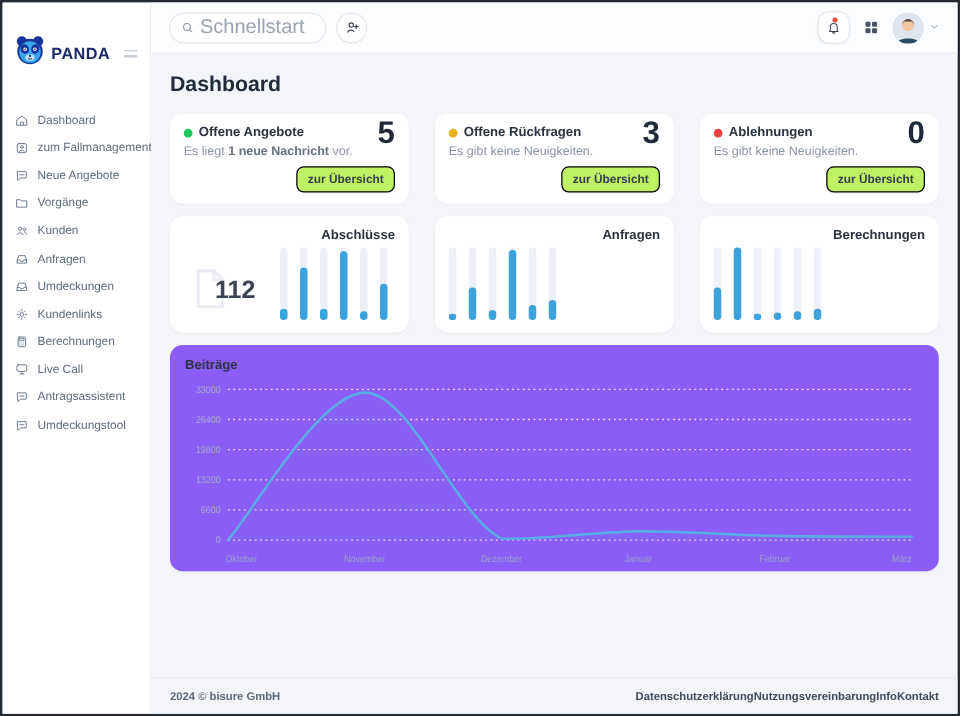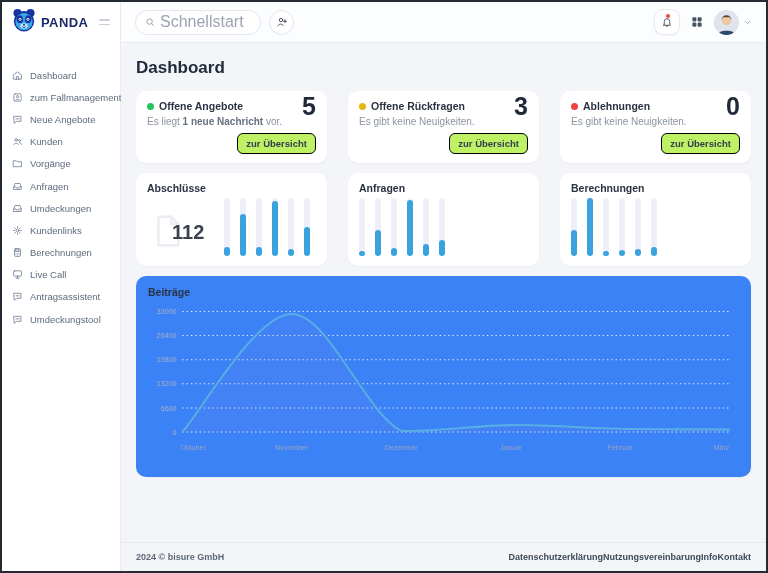--- a/index.html
+++ b/index.html
@@ -1,21 +1,21 @@
 <!DOCTYPE html>
 <html><head>
 <meta charset="utf-8">
 <style>
   * { box-sizing: border-box; margin: 0; padding: 0; }
   html,body { width:768px; height:573px; }
   body { font-family:"Liberation Sans", sans-serif; background:#fff; }
   .window { width:768px; height:573px; border:2px solid #252b33; display:flex; background:#fff; overflow:hidden; }
 
   
-  .sidebar { width:119px; flex-shrink:0; background:#fff; border-right:1px solid #e9ebf0; padding-top:5px; }
+  .sidebar { width:119px; flex-shrink:0; background:#fff; border-right:1px solid #e9ebf0; padding-top:25px; }
   .logo-row { display:flex; align-items:center; gap:4px; padding:0 8px 0 9px; }
   .brand-text { font-size:13px; font-weight:bold; color:#1c2a66; letter-spacing:.4px; }
   .menu-toggle { margin-left:auto; display:flex; flex-direction:column; gap:3px; cursor:pointer; padding:2px; }
   .menu-toggle i { display:block; width:11px; height:1.5px; background:#c9cfd9; border-radius:1px; }
   .nav { margin-top:27px; display:flex; flex-direction:column; }
   .nav-item { display:flex; align-items:center; gap:7px; padding:5.6px 10px; font-size:9.5px; color:#5d6b7c; cursor:pointer; white-space:nowrap; }
   .nav-item svg { width:11px; height:11px; stroke:#6b7890; fill:none; stroke-width:1.7; stroke-linecap:round; stroke-linejoin:round; flex-shrink:0; }
 
   
   .main { flex:1; display:flex; flex-direction:column; background:#f3f5f8; min-width:0; }
@@ -44,32 +44,32 @@
   .stat-card { background:#fff; border-radius:10px; padding:9px 11px 9px; position:relative; box-shadow:0 1px 2px rgba(30,40,60,.04); }
   .stat-head { display:flex; align-items:center; gap:5px; }
   .dot { width:7px; height:7px; border-radius:50%; flex-shrink:0; }
   .stat-title { font-size:10.5px; font-weight:bold; color:#2a3342; }
   .stat-value { position:absolute; top:1px; right:11px; font-size:25px; font-weight:bold; color:#1f2937; }
   .stat-sub { font-size:10px; color:#8b94a3; margin-top:4px; }
   .stat-sub b { color:#66707f; }
   .stat-btn-row { display:flex; justify-content:flex-end; margin-top:6px; }
   .stat-btn { font-size:9.5px; font-weight:bold; color:#333d4d; background:#bef264; border:1px solid #000000; border-radius:6px; padding:4px 8px; cursor:pointer; font-family:"Liberation Sans",sans-serif; box-shadow:0 1px 1px rgba(0,0,0,.03); }
 
-  .mini-card { background:#fff; border-radius:10px; padding:9px 11px 10px; height:93px; display:flex; flex-direction:column; box-shadow:0 1px 2px rgba(30,40,60,.04); }
+  .mini-card { background:#fff; border-radius:10px; padding:9px 11px 10px; height:93px; display:flex; flex-direction:column; box-shadow:0 1px 2px rgba(30,40,60,.04);text-align:right; }
   .mini-title { font-size:10.5px; font-weight:bold; color:#2a3342; }
   .mini-body { flex:1; display:flex; align-items:flex-end; justify-content:space-between; }
   .mini-value-wrap { position:relative; height:48px; width:62px; display:flex; align-items:center; }
   .ghost-icon { position:absolute; left:2px; top:4px; }
   .ghost-icon svg { width:38px; height:38px; stroke:#eaedf3; fill:none; stroke-width:1.6; stroke-linecap:round; stroke-linejoin:round; }
   .mini-value { position:relative; font-size:20px; font-weight:bold; color:#3a4251; margin-left:25px; }
   .mini-bars { display:flex; gap:10px; align-items:flex-end; height:58px; padding-right:6px; }
   .bar-track { width:6px; height:58px; background:#edf0f9; border-radius:3px; display:flex; align-items:flex-end; }
   .bar-fill { width:6px; border-radius:3px; min-height:5px; }
 
-  .chart-card { background:#3b82f6; border-radius:10px; padding:10px 12px 20px; box-shadow:0 1px 2px rgba(30,40,60,.04); }
+  .chart-card { background:#8b5cf6; border-radius:10px; padding:10px 12px 0; box-shadow:0 1px 2px rgba(30,40,60,.04); }
   .chart-title { font-size:10.5px; font-weight:bold; color:#2a3342; margin-bottom:1px; }
   .chart-svg { display:block; width:100%; height:158px; }
 
   
   .footer { border-top:1px solid #e7e9ee; padding:0 15px; height:29px; flex-shrink:0; display:flex; align-items:center; font-size:9px; background:#f3f5f8; }
   .footer-copy { font-weight:bold; color:#5d6878; }
   .footer-links { margin-left:auto; display:flex; gap:0; }
   .footer-links a { font-weight:bold; color:#3f4a5a; text-decoration:none; cursor:pointer; }
 </style>
 </head>
@@ -120,32 +120,32 @@
         </div>
         <div class="nav-item">
           <svg viewBox="0 0 24 24">
             <path d="M4.5 5 h15 v11 h-9.5 l-4.5 3.8 Z"></path>
             <path d="M8.5 10.5 h7"></path>
           </svg>
           <span>Neue Angebote</span>
         </div>
         <div class="nav-item">
           <svg viewBox="0 0 24 24">
+            <path d="M3.5 6 h6 l2 2.2 h9 V19 h-17 Z"></path>
+          </svg>
+          <span>Vorgänge</span>
+        </div>
+        <div class="nav-item">
+          <svg viewBox="0 0 24 24">
             <circle cx="9" cy="8.6" r="2.8"></circle>
             <path d="M3.8 18.6 c.7-3.6 9.7-3.6 10.4 0"></path>
             <circle cx="16.6" cy="9.8" r="2.2"></circle>
             <path d="M16.4 14.2 c2.5.4 3.9 1.7 4.2 4"></path>
           </svg>
           <span>Kunden</span>
-        </div>
-        <div class="nav-item">
-          <svg viewBox="0 0 24 24">
-            <path d="M3.5 6 h6 l2 2.2 h9 V19 h-17 Z"></path>
-          </svg>
-          <span>Vorgänge</span>
         </div>
         <div class="nav-item">
           <svg viewBox="0 0 24 24">
             <path d="M4 13 L6.5 5.5 H17.5 L20 13 V18.5 H4 Z"></path>
             <path d="M4 13 h4.5 l1.4 2.4 h4.2 L15.5 13 H20"></path>
           </svg>
           <span>Anfragen</span>
         </div>
         <div class="nav-item">
           <svg viewBox="0 0 24 24">

